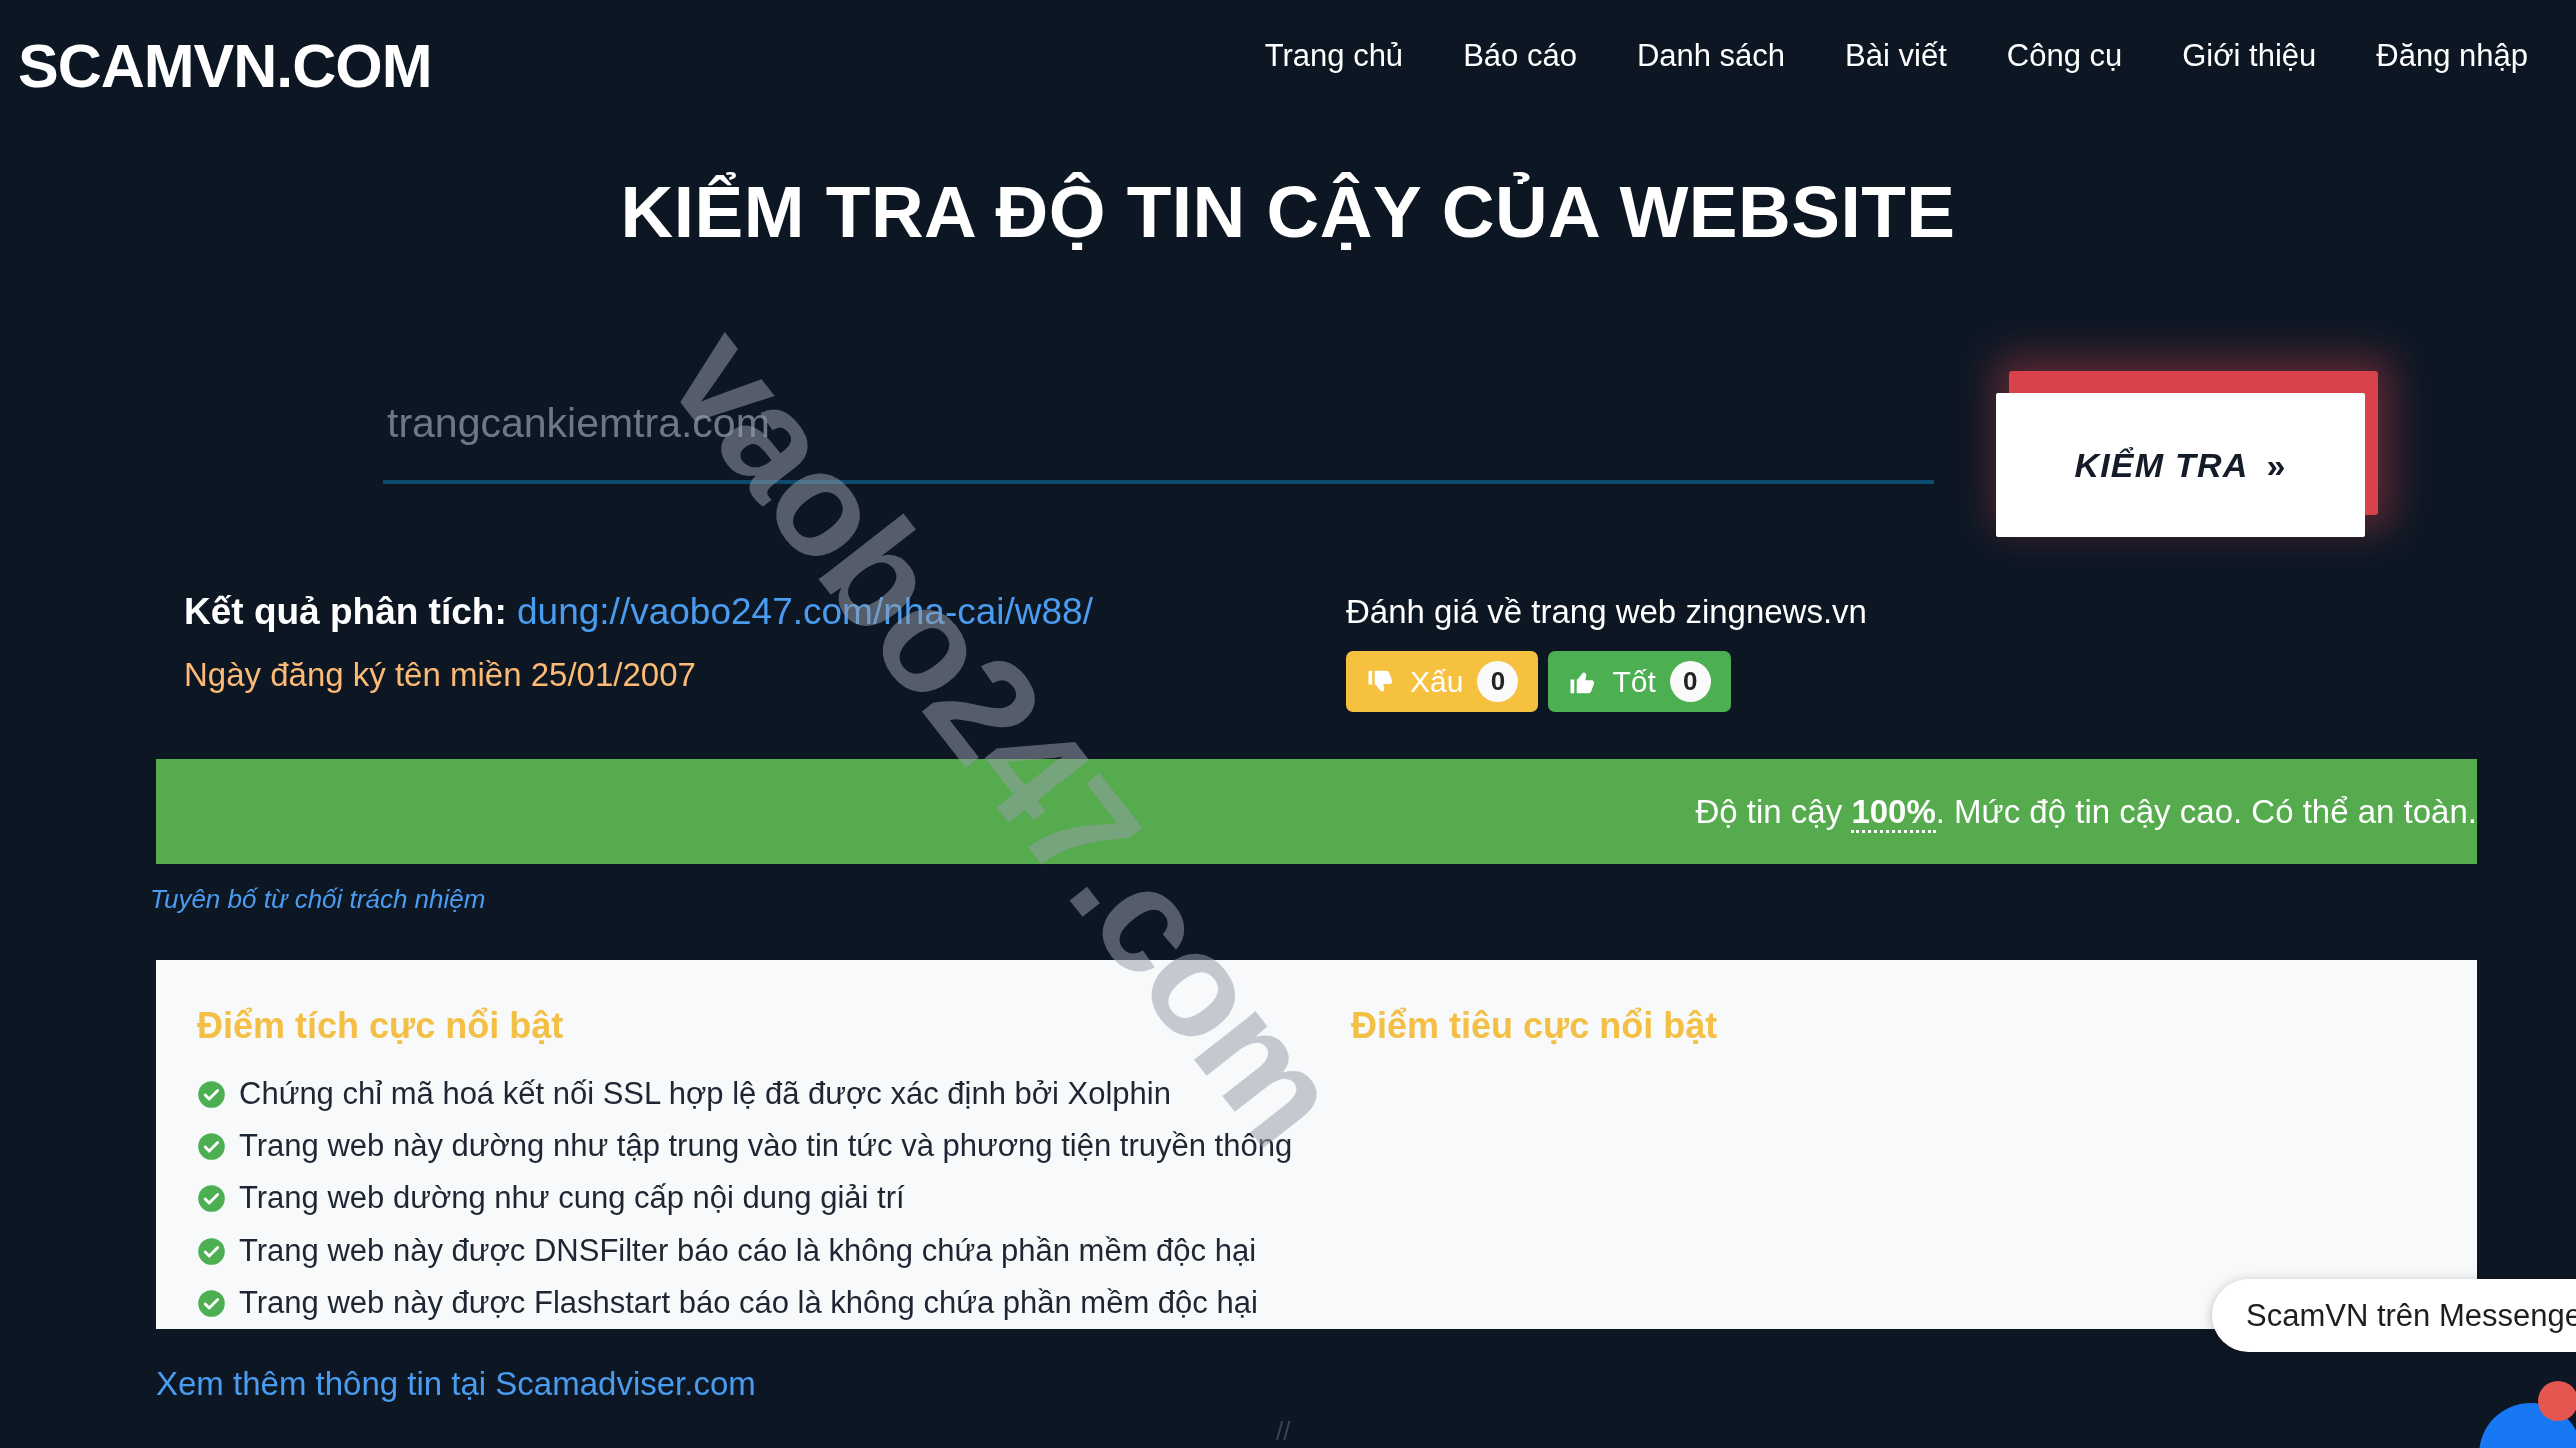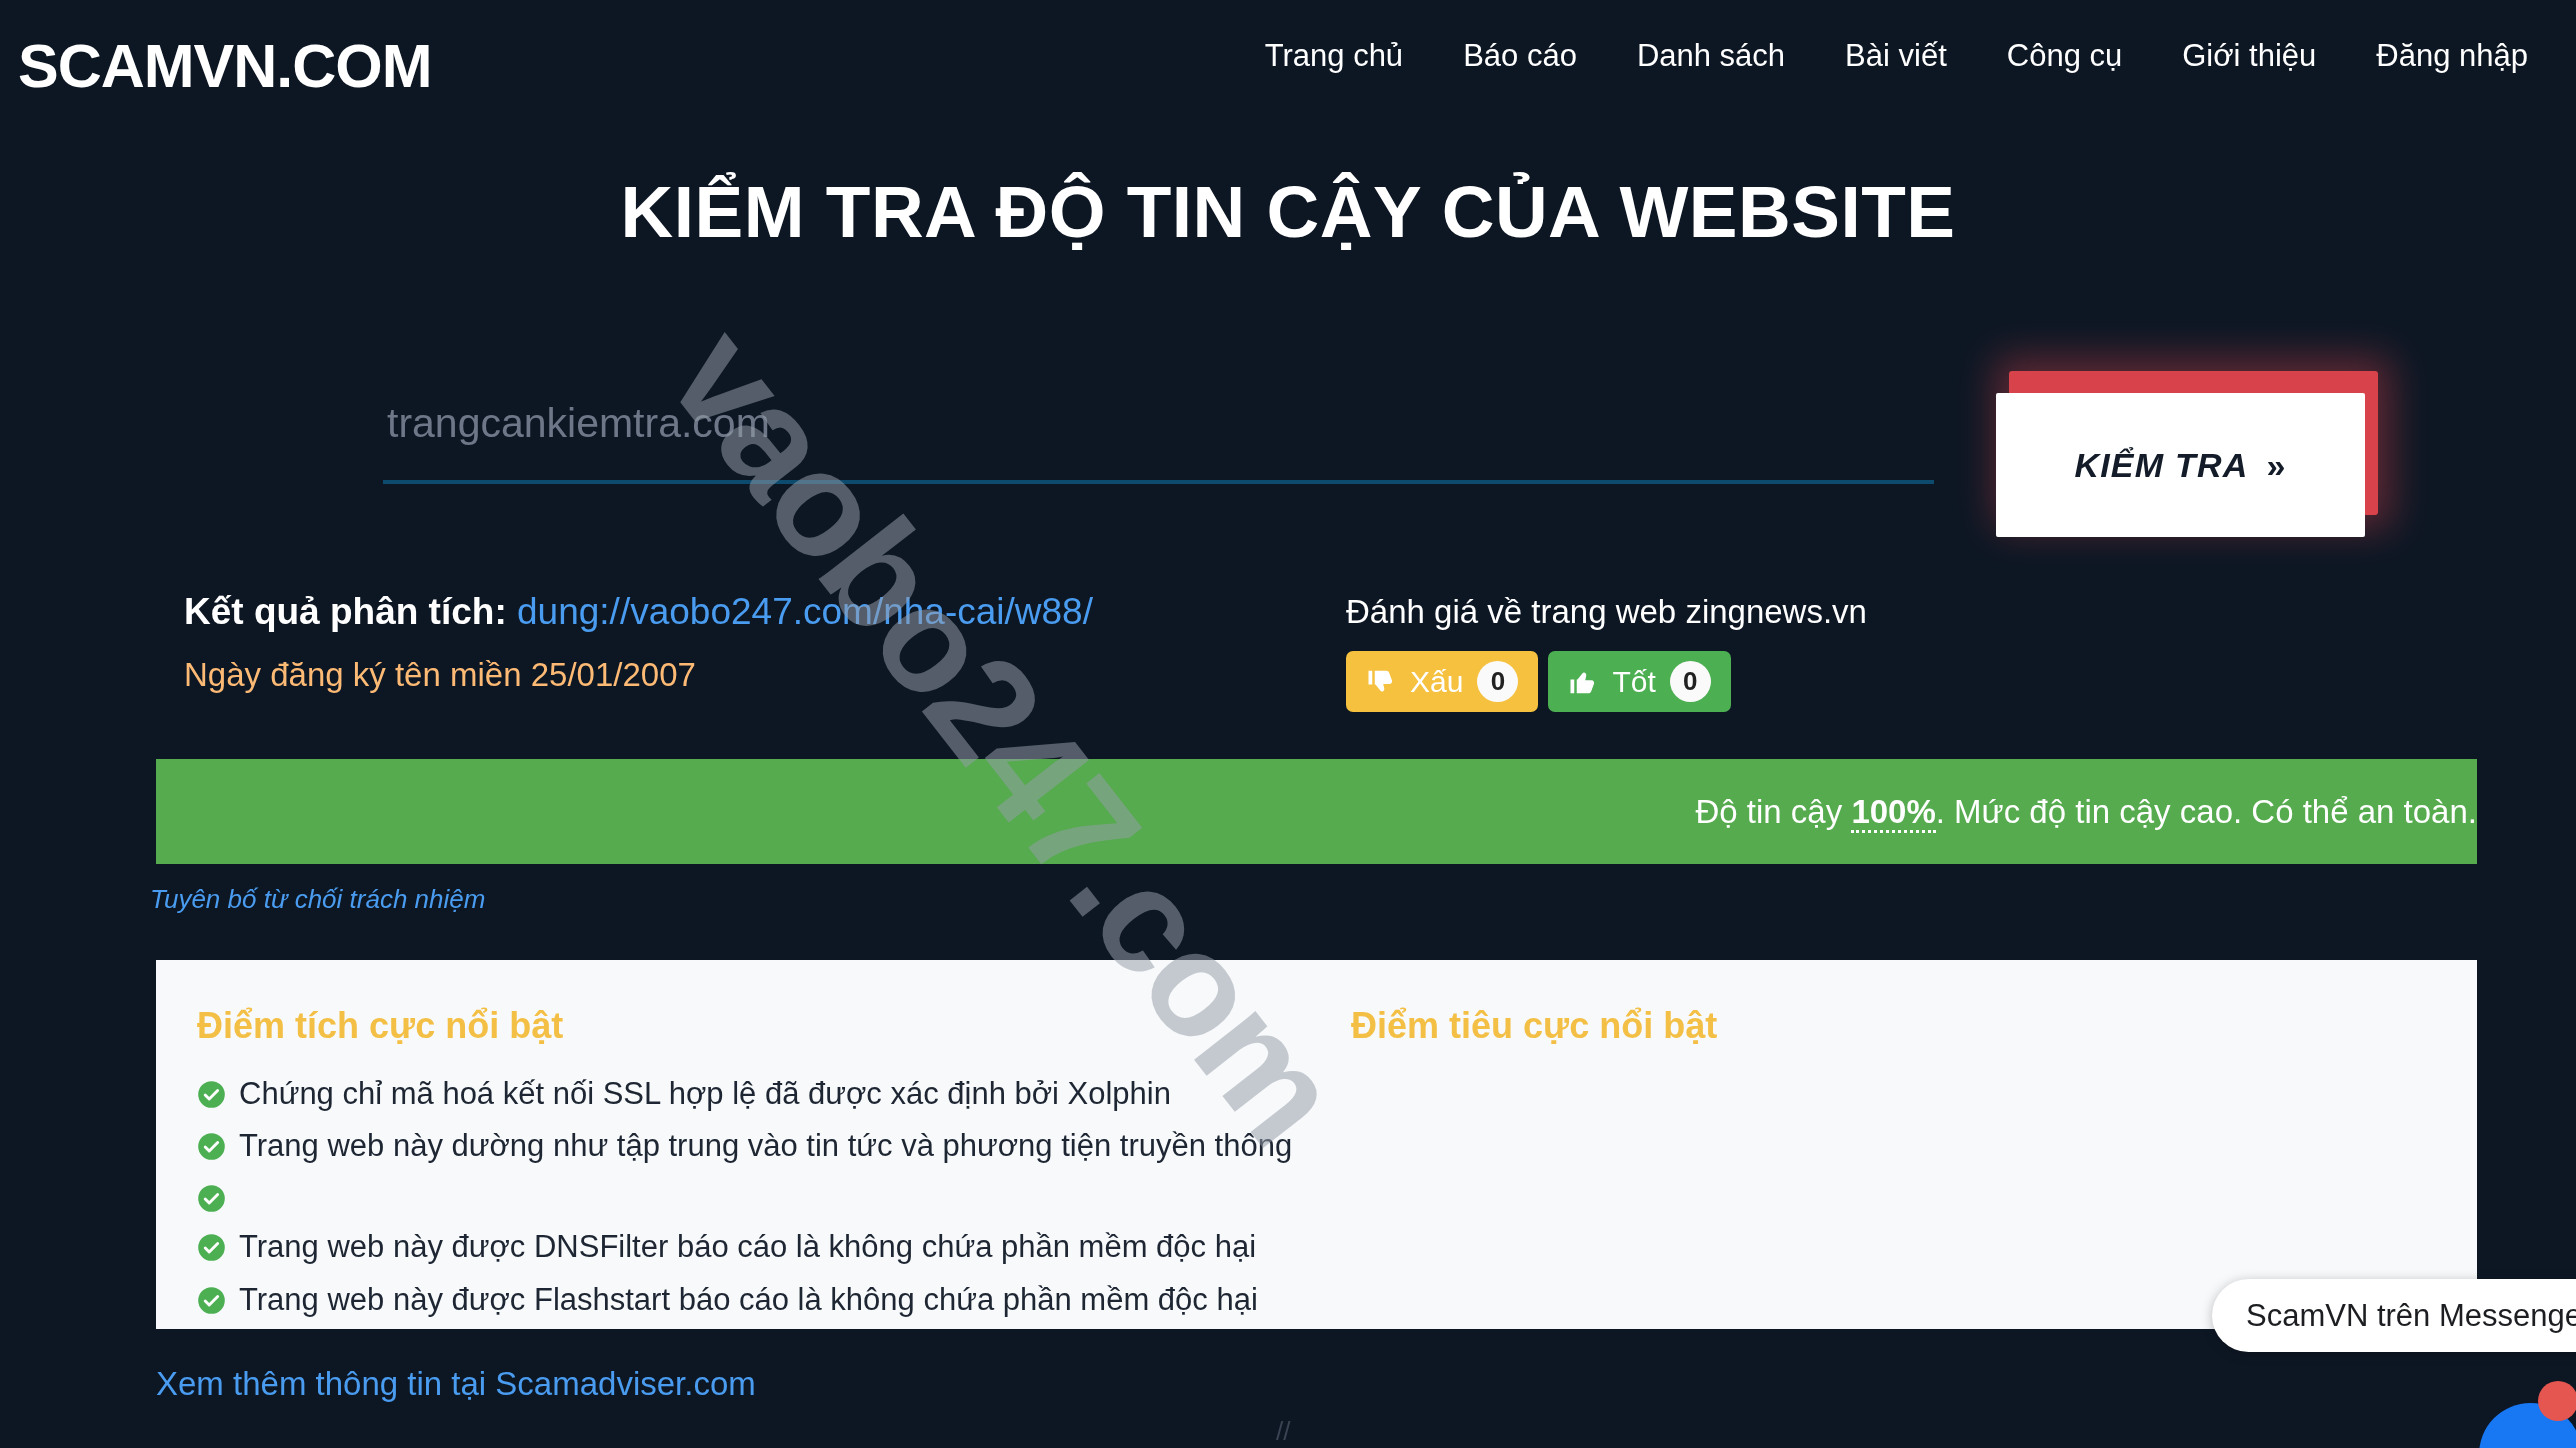--- a/index.html
+++ b/index.html
@@ -453,20 +453,21 @@
           </span>
           <span>Trang web này dường như tập trung vào tin tức và phương tiện truyền thông</span>
         </li>
         <li class="point-item">
           <span class="check-icon">
             <svg viewBox="0 0 24 24" width="29" height="29" aria-hidden="true">
                 <circle cx="12" cy="12" r="11" fill="#4caf52"></circle>
                 <path d="M6.8 12.4l3.3 3.3 7-7" stroke="#ffffff" stroke-width="2.4" fill="none" stroke-linecap="round" stroke-linejoin="round"></path>
               </svg>
           </span>
+          <span>Trang web dường như cung cấp nội dung giải trí</span>
         </li>
         <li class="point-item">
           <span class="check-icon">
             <svg viewBox="0 0 24 24" width="29" height="29" aria-hidden="true">
                 <circle cx="12" cy="12" r="11" fill="#4caf52"></circle>
                 <path d="M6.8 12.4l3.3 3.3 7-7" stroke="#ffffff" stroke-width="2.4" fill="none" stroke-linecap="round" stroke-linejoin="round"></path>
               </svg>
           </span>
           <span>Trang web này được DNSFilter báo cáo là không chứa phần mềm độc hại</span>
         </li>

